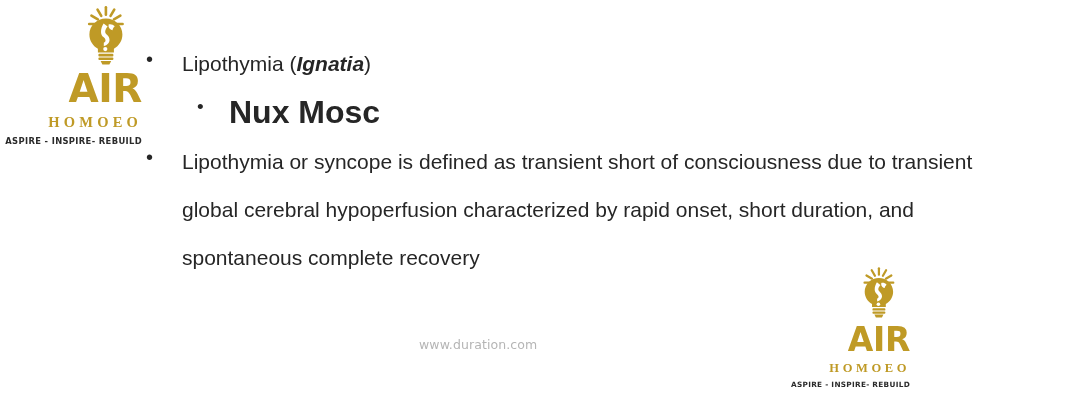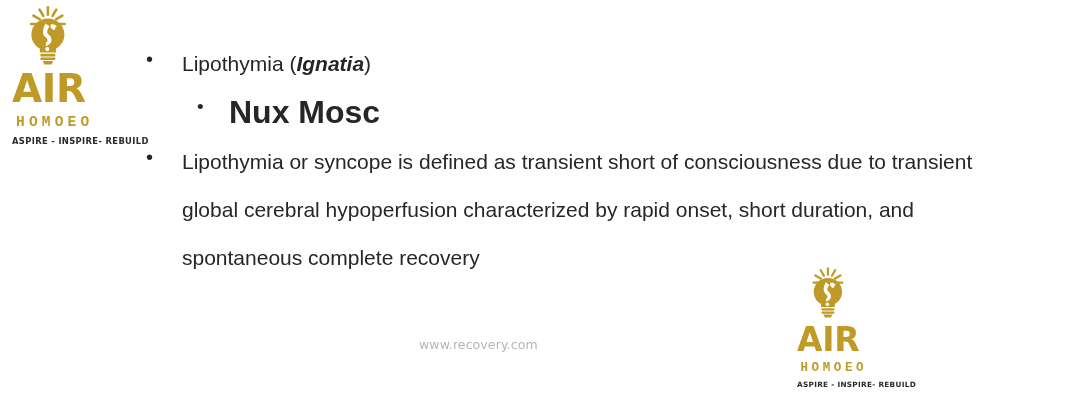--- a/index.html
+++ b/index.html
@@ -17,35 +17,35 @@
     height: 412px;
     background: #ffffff;
     overflow: hidden;
   }
 
   
   .logo {
     position: absolute;
     display: flex;
     flex-direction: column;
-    align-items: flex-start;
+    align-items: flex-end;
     user-select: none;
   }
   .logo-bulb {
     display: block;
   }
   .logo-air {
     font-family: "DejaVu Sans", sans-serif;
     font-weight: 700;
     color: #bf9a26;
     letter-spacing: -0.01em;
     line-height: 1;
   }
   .logo-homoeo {
-    font-family: Liberation Mono, monospace;
+    font-family: Liberation Serif, serif;
     font-weight: 700;
     color: #bf9a26;
     line-height: 1;
   }
   .logo-tagline {
     font-family: "DejaVu Sans", sans-serif;
     font-weight: 700;
     color: #2b2b2b;
     line-height: 1;
     white-space: nowrap;
@@ -200,21 +200,21 @@
       <span class="bullet-text">Nux Mosc</span>
     </div>
 
     <div class="bullet-row lvl1 para">
       <span class="bullet-mark">•</span>
       <span class="bullet-text">Lipothymia or syncope is defined as transient short of consciousness due to transient global cerebral hypoperfusion characterized by rapid onset, short duration, and spontaneous complete recovery</span>
     </div>
 
   </div>
 
-  <div class="watermark">www.recovery.com</div>
+  <div class="watermark">www.duration.com</div>
 
   <div class="logo" id="logo-bottom">
     <span class="logo-bulb">
       <svg width="62" height="52" viewBox="0 0 72 60" aria-hidden="true">
         <g fill="#bf9a26">
           <rect x="34.6" y="0" width="2.6" height="10" rx="1.3"></rect>
           <rect x="34.6" y="0" width="2.6" height="10" rx="1.3" transform="rotate(30 35.9 18)"></rect>
           <rect x="34.6" y="0" width="2.6" height="10" rx="1.3" transform="rotate(60 35.9 18)"></rect>
           <rect x="34.6" y="0" width="2.6" height="10" rx="1.3" transform="rotate(90 35.9 18)"></rect>
           <rect x="34.6" y="0" width="2.6" height="10" rx="1.3" transform="rotate(-30 35.9 18)"></rect>

